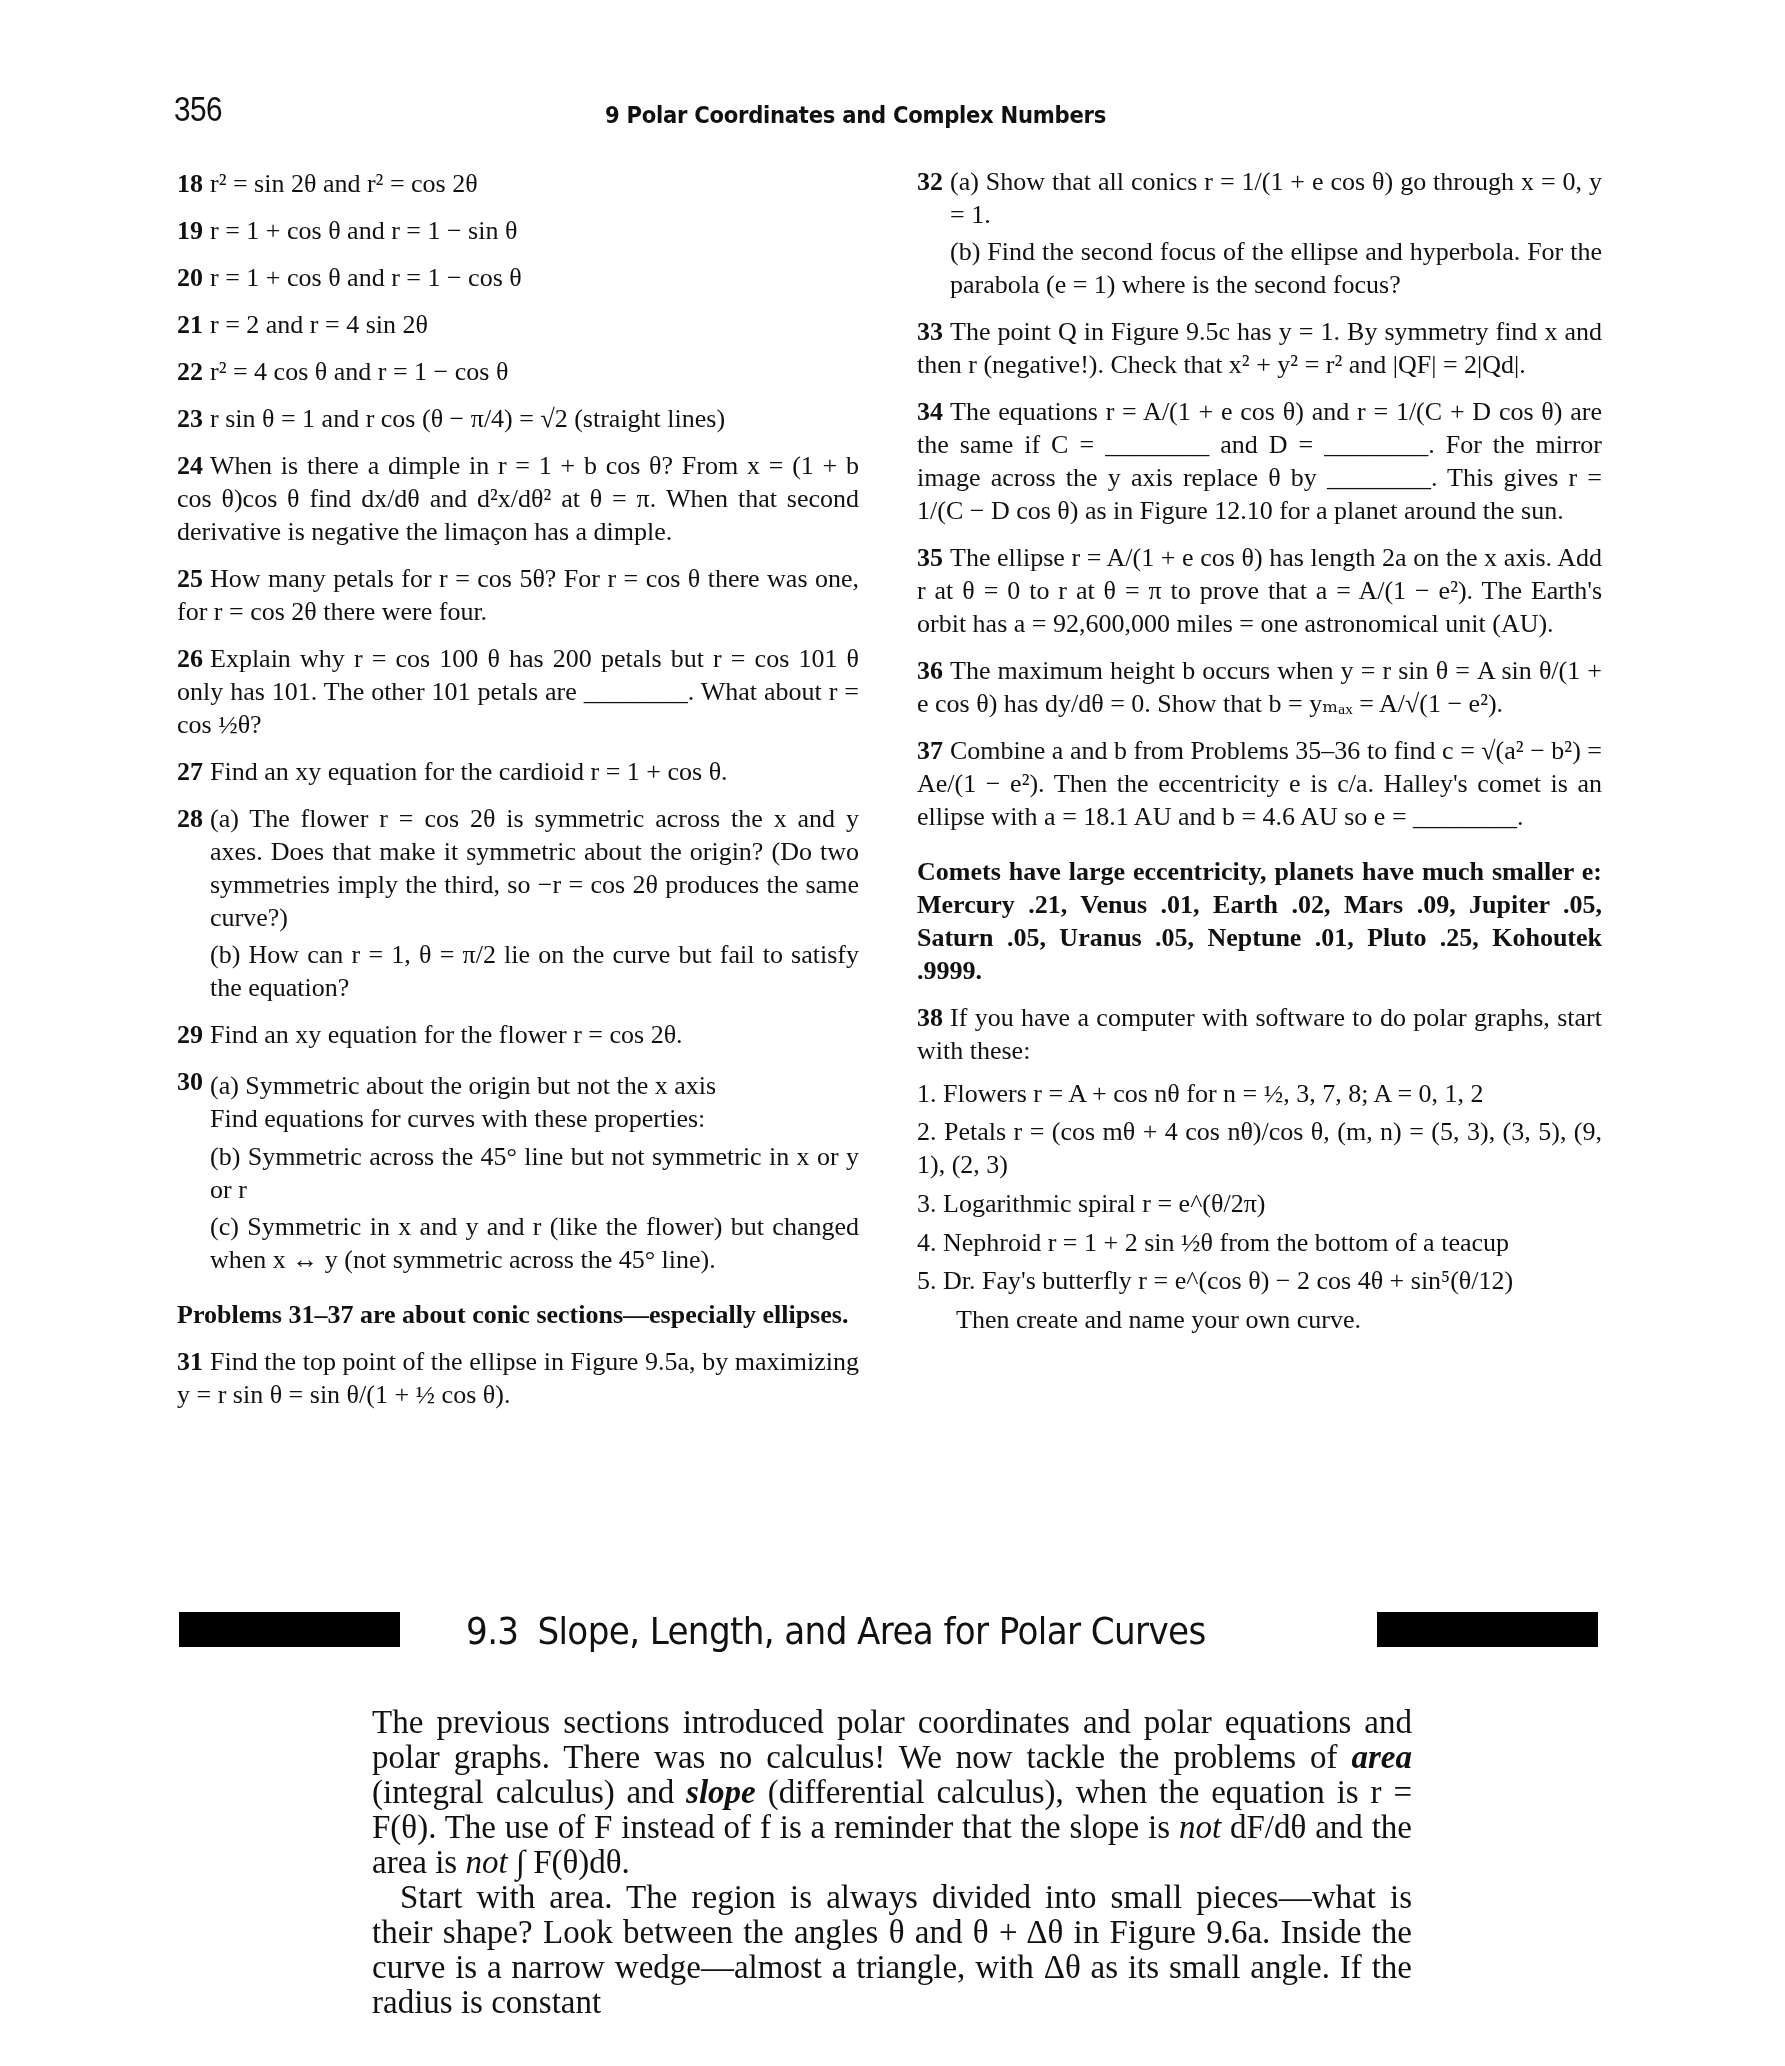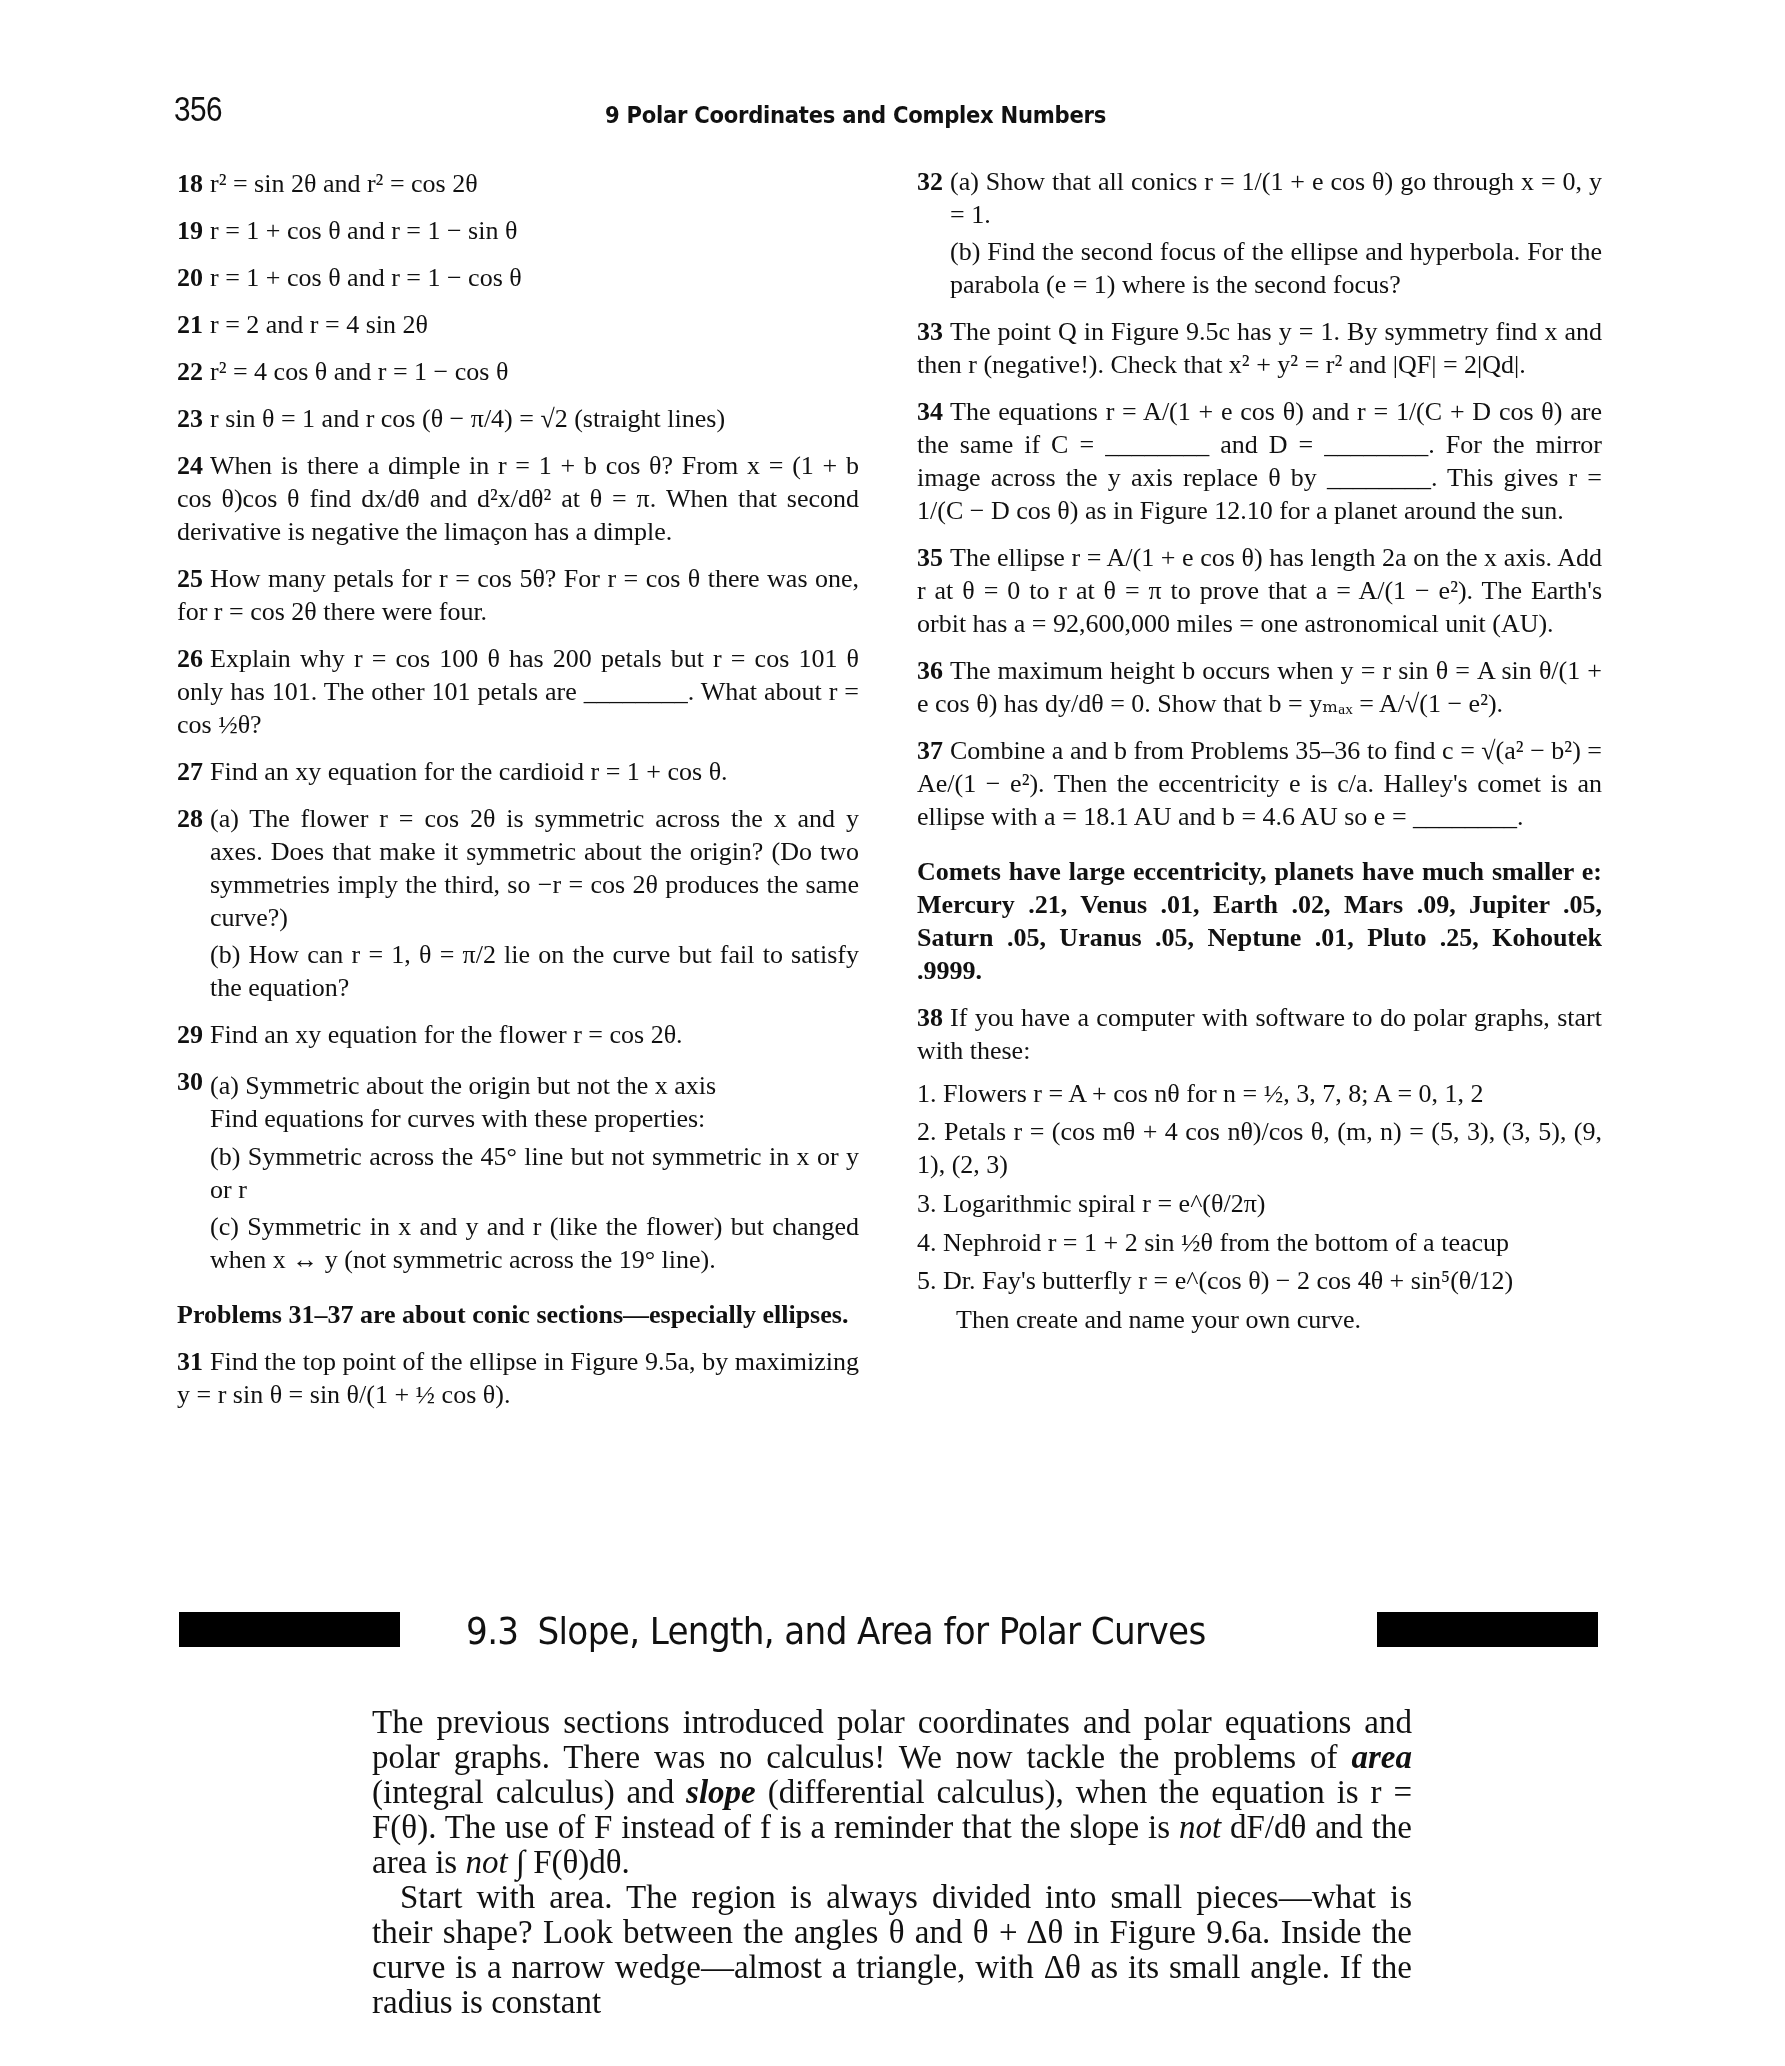--- a/index.html
+++ b/index.html
@@ -58,21 +58,21 @@
 
   <div class="prob"><span class="num">29</span><span>Find an xy equation for the flower r = cos 2θ.</span></div>
 
   <div class="prob">
     <div style="display:flex;">
       <span class="num">30</span>
       <div>
         <div style="margin-top:4.2px;">(a) Symmetric about the origin but not the x axis</div>
         <div>Find equations for curves with these properties:</div>
         <div style="margin-top:4.2px;">(b) Symmetric across the 45° line but not symmetric in x or y or r</div>
-        <div style="margin-top:4.2px;">(c) Symmetric in x and y and r (like the flower) but changed when x ↔ y (not symmetric across the 19° line).</div>
+        <div style="margin-top:4.2px;">(c) Symmetric in x and y and r (like the flower) but changed when x ↔ y (not symmetric across the 45° line).</div>
       </div>
     </div>
   </div>
 
   <div class="bold-note">Problems 31–37 are about conic sections—especially ellipses.</div>
 
   <div class="prob"><span class="num">31</span><span>Find the top point of the ellipse in Figure 9.5a, by maximizing y = r sin θ = sin θ/(1 + ½ cos θ).</span></div>
 </div>
 
 <div class="col col-right">

